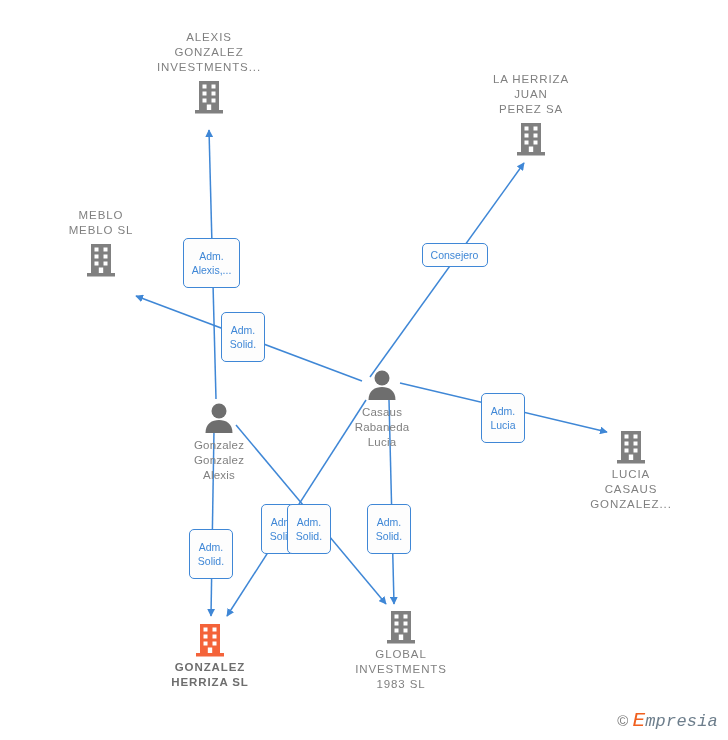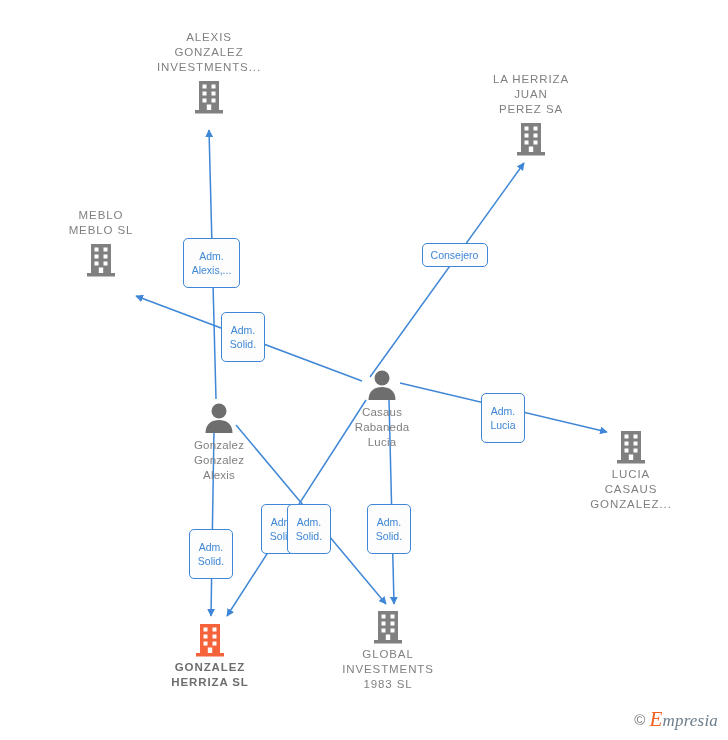--- a/index.html
+++ b/index.html
@@ -68,21 +68,21 @@
     position: absolute;
     right: 10px;
     bottom: 8px;
     font-size: 15px;
     color: #7a7a7a;
     display: flex;
     align-items: center;
     gap: 4px;
   }
   .footer .brand {
-    font-family: Liberation Serif, serif;
+    font-family: Liberation Mono, monospace;
     font-style: italic;
     font-size: 17px;
     color: #6d7e8c;
     letter-spacing: 0.2px;
   }
   .footer .brand .e {
     color: #f0601f;
     font-size: 21px;
   }
 </style>
@@ -241,21 +241,21 @@
         <rect x="17.5" y="19.5" width="4" height="4" fill="#fff"></rect>
         <rect x="12.8" y="25.5" width="4.4" height="5.5" fill="#fff"></rect>
       </svg>
     </span>
     <span class="caption">
       <span>GONZALEZ</span><br>
       <span>HERRIZA  SL</span>
     </span>
   </div>
 
-  <div class="node company" style="left:388px; top:605px;">
+  <div class="node company" style="left:401px; top:605px;">
     <span class="glyph">
       <svg width="30" height="36" viewBox="0 0 30 36">
         <rect x="5" y="2" width="20" height="29" fill="#808080"></rect>
         <rect x="1" y="31" width="28" height="3.5" fill="#808080"></rect>
         <rect x="8.5" y="5.5" width="4" height="4" fill="#fff"></rect>
         <rect x="17.5" y="5.5" width="4" height="4" fill="#fff"></rect>
         <rect x="8.5" y="12.5" width="4" height="4" fill="#fff"></rect>
         <rect x="17.5" y="12.5" width="4" height="4" fill="#fff"></rect>
         <rect x="8.5" y="19.5" width="4" height="4" fill="#fff"></rect>
         <rect x="17.5" y="19.5" width="4" height="4" fill="#fff"></rect>

